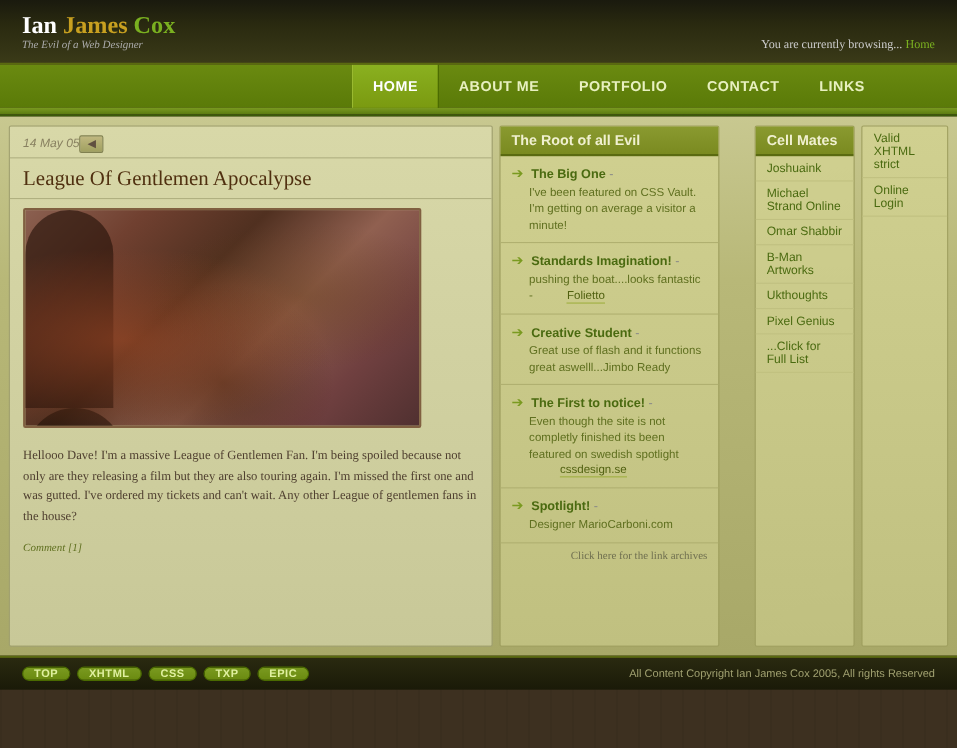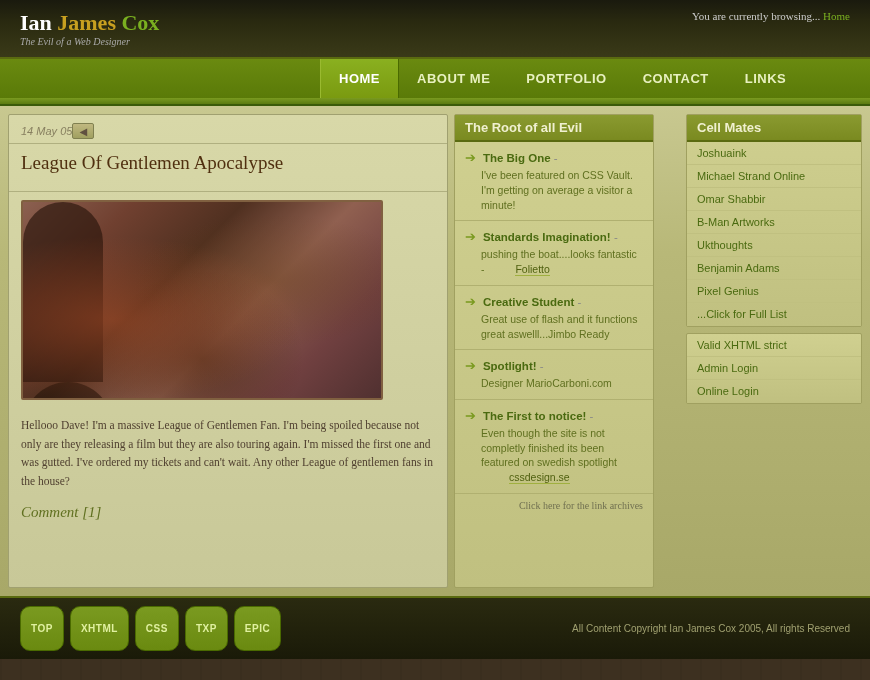--- a/index.html
+++ b/index.html
@@ -15,21 +15,21 @@
       min-height: 680px;
       font-size: 12px;
       color: #333;
     }
 
     
     #header {
       background: linear-gradient(180deg, #1a1a0e 0%, #2a2a10 40%, #3a3a18 100%);
       padding: 10px 20px;
       display: flex;
-      align-items: flex-start;
+      align-items: flex-end;
       justify-content: space-between;
       border-bottom: 2px solid #5a6a10;
     }
     #site-title-area {
       color: #fff;
     }
     #site-name {
       font-size: 22px;
       font-weight: bold;
       line-height: 1.2;
@@ -118,21 +118,21 @@
       width: 22px; height: 16px;
       background: linear-gradient(180deg, #c0b880 0%, #a0a060 100%);
       border: 1px solid #808050;
       border-radius: 2px;
       cursor: pointer;
       display: flex; align-items: center; justify-content: center;
       font-size: 10px; color: #605040;
     }
 
     #post-title {
-      padding: 8px 12px 17px;
+      padding: 8px 12px 6px;
       font-size: 19px;
       color: #503010;
       font-family: Georgia, serif;
       border-bottom: 1px solid #b0b080;
     }
 
     #post-image {
       width: 362px;
       height: 200px;
       margin: 8px 12px;
@@ -156,21 +156,21 @@
 
     #post-body {
       padding: 8px 12px;
       font-size: 11.5px;
       line-height: 1.6;
       color: #504030;
       font-family: Georgia, serif;
     }
     #post-comment {
       padding: 6px 12px 12px;
-      font-size: 15px;
+      font-size: 10px;
       color: #808060;
       font-style: italic;
     }
     #post-comment a { color: #607020; text-decoration: none; }
 
     
     #mid-col {
       flex: 0 0 200px;
       background: linear-gradient(180deg, #d0d090 0%, #c0c080 100%);
       border: 1px solid #a0a060;
@@ -215,21 +215,21 @@
       text-align: right;
       font-size: 10px;
       color: #707050;
       cursor: pointer;
     }
 
     
     #right-col {
       flex: 1;
       display: flex;
-      flex-direction: column;
+      flex-direction: row;
       gap: 6px;
       padding-left: 26px;
     }
     .sidebar-section {
       background: linear-gradient(180deg, #d0d090 0%, #c0c080 100%);
       border: 1px solid #a0a060;
       border-radius: 2px;
     }
     .sidebar-header {
       background: linear-gradient(180deg, #8a9a30 0%, #7a8a20 100%);
@@ -258,21 +258,21 @@
       display: flex;
       align-items: center;
       justify-content: space-between;
       border-top: 2px solid #5a6a10;
     }
     #footer-links {
       display: flex;
       gap: 6px;
     }
     .footer-btn {
-      padding: 16px 10px;
+      padding: 0 10px;
       background: linear-gradient(180deg, #7a9a20 0%, #6a8a10 100%);
       border: 1px solid #4a6a00;
       border-radius: 10px;
       color: #e0f0a0;
       font-size: 10px;
       font-family: Arial, sans-serif;
       font-weight: bold;
       cursor: pointer;
       text-transform: uppercase;
       letter-spacing: 0.5px;
@@ -351,52 +351,50 @@
       <div>
         <span class="link-arrow">➔</span>
         <span class="link-title">Creative Student <span class="dash">-</span></span>
       </div>
       <div class="link-desc">Great use of flash and it functions great aswelll...Jimbo Ready</div>
     </div>
 
     <div class="link-item">
       <div>
         <span class="link-arrow">➔</span>
-        <span class="link-title">Spotlight! <span class="dash">-</span></span>
-      </div>
-      <div class="link-desc">Designer MarioCarboni.com</div>
+        <span class="link-title">The First to notice! <span class="dash">-</span></span>
+      </div>
+      <div class="link-desc">Even though the site is not completly finished its been featured on swedish spotlight <a>cssdesign.se</a></div>
     </div>
 
     <div class="link-item">
       <div>
         <span class="link-arrow">➔</span>
-        <span class="link-title">The First to notice! <span class="dash">-</span></span>
-      </div>
-      <div class="link-desc">Even though the site is not completly finished its been featured on swedish spotlight <a>cssdesign.se</a></div>
+        <span class="link-title">Spotlight! <span class="dash">-</span></span>
+      </div>
+      <div class="link-desc">Designer MarioCarboni.com</div>
     </div>
 
     <div id="mid-col-footer">Click here for the link archives</div>
   </div>
 
   <div id="right-col">
     <div class="sidebar-section">
       <div class="sidebar-header">Cell Mates</div>
       <a class="sidebar-link">Joshuaink</a>
       <a class="sidebar-link">Michael Strand Online</a>
       <a class="sidebar-link">Omar Shabbir</a>
       <a class="sidebar-link">B-Man Artworks</a>
       <a class="sidebar-link">Ukthoughts</a>
-      <a class="sidebar-link">Benjamin Adams</a>
       <a class="sidebar-link">Pixel Genius</a>
       <a class="sidebar-link">...Click for Full List</a>
     </div>
 
     <div class="sidebar-section">
       <a class="sidebar-link">Valid XHTML strict</a>
-      <a class="sidebar-link">Admin Login</a>
       <a class="sidebar-link">Online Login</a>
     </div>
   </div>
 
 </div>
 
 <div id="footer">
   <div id="footer-links">
     <button class="footer-btn">TOP</button>
     <button class="footer-btn">XHTML</button>

